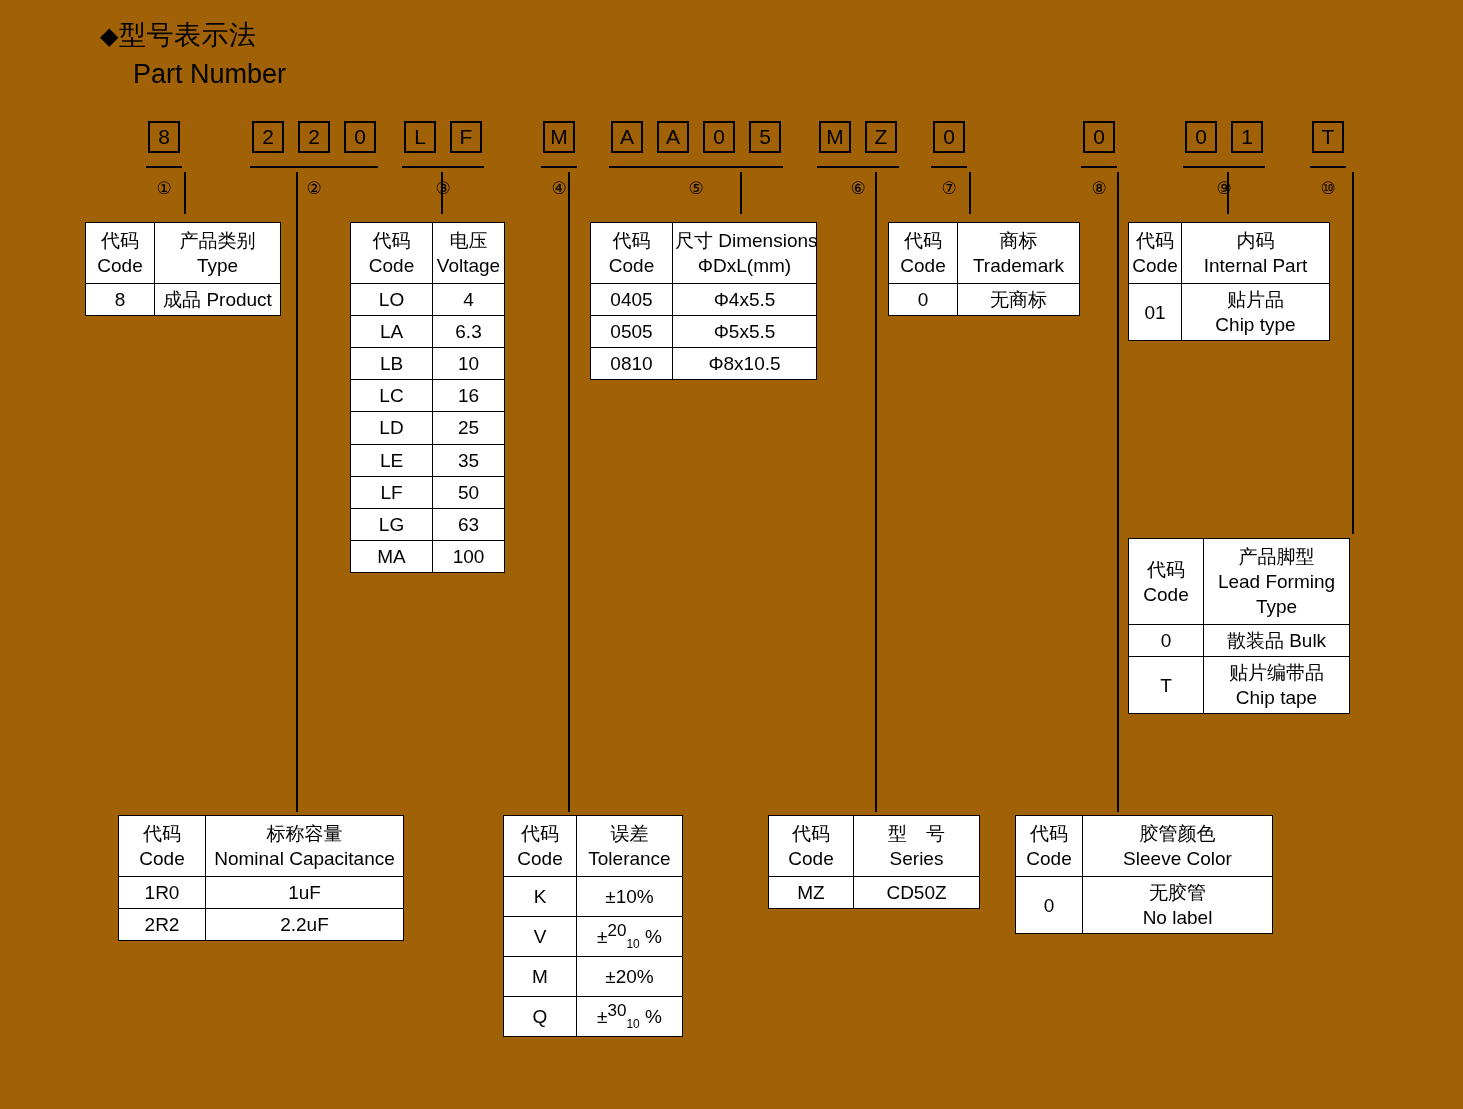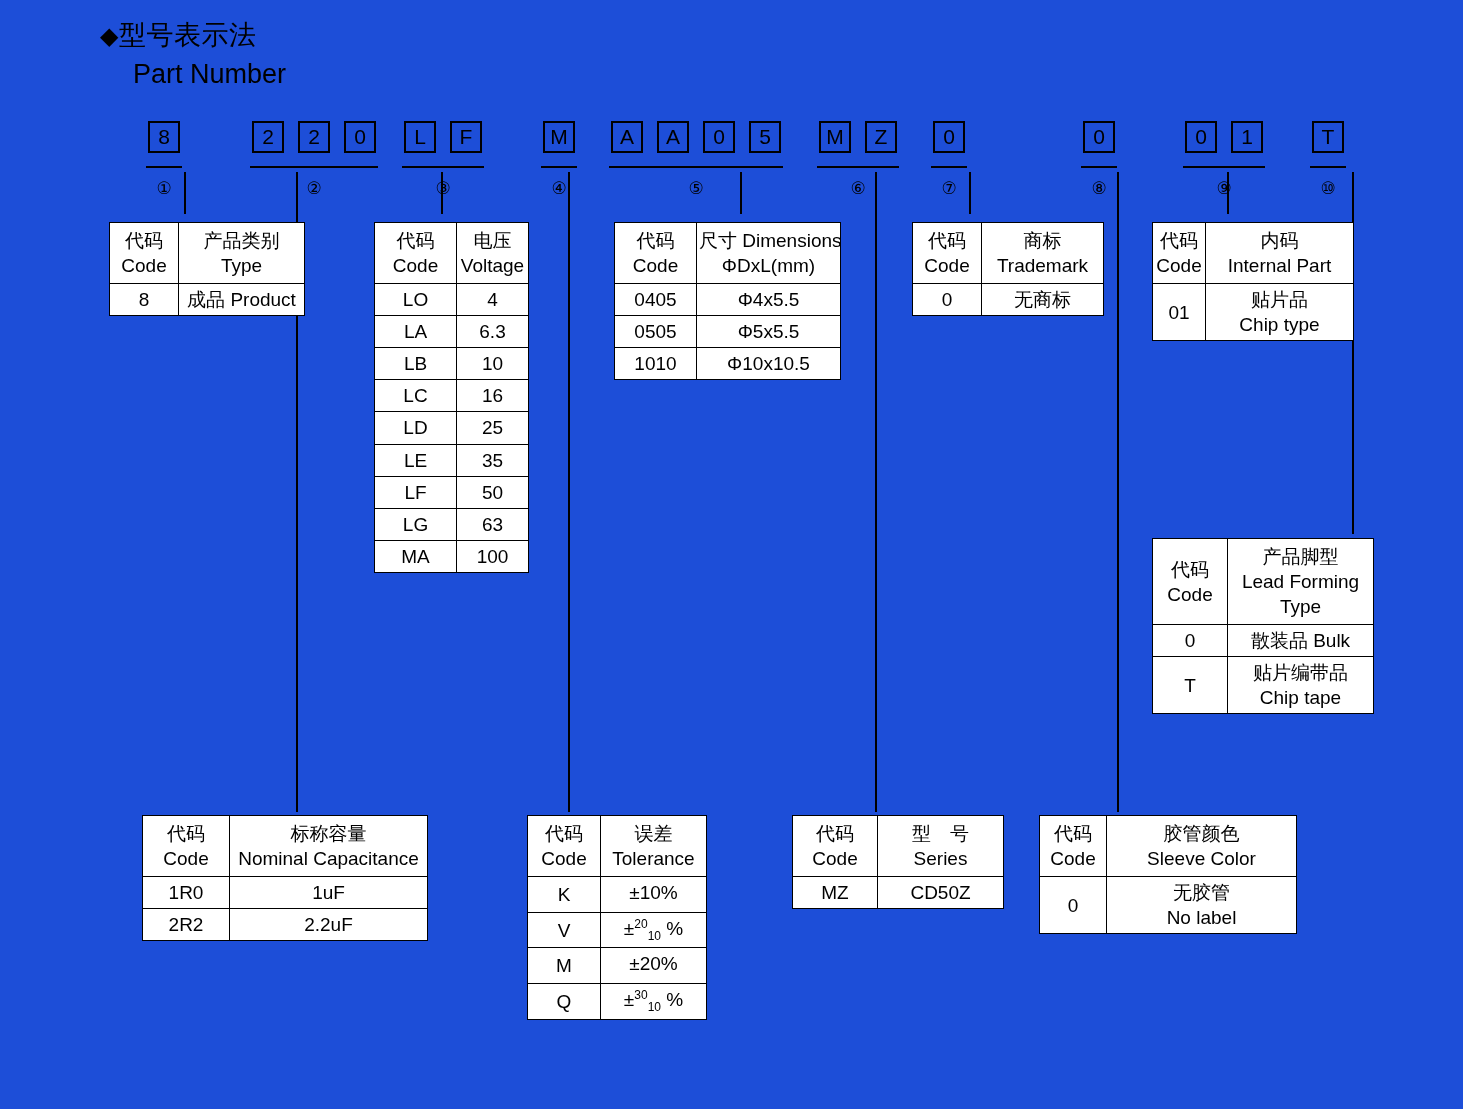--- a/index.html
+++ b/index.html
@@ -9,21 +9,21 @@
   }
   body {
     font-family: "Liberation Sans", "DejaVu Sans", sans-serif;
     color: #000000;
   }
   #page {
     position: relative;
     width: 1463px;
     height: 1109px;
     overflow: hidden;
-    background: #1d4ed8;
+    background: #a16207;
   }
 
   
   #hdr-cn {
     position: absolute;
     left: 100px;
     top: 17px;
     font-size: 27px;
     letter-spacing: 0.5px;
     white-space: nowrap;
@@ -67,34 +67,33 @@
     width: 0;
     border-left: 2px solid #000;
   }
 
   
   .tbl {
     position: absolute;
     border-collapse: collapse;
     background: #fff;
     table-layout: fixed;
-    margin-left: 24px;
   }
   .tbl td {
     border: 1.6px solid #000;
     text-align: center;
     vertical-align: middle;
     font-size: 19px;
     padding: 3px 2px;
     line-height: 1.32;
     white-space: nowrap;
   }
   .tbl td.hd { padding: 5px 2px; }
   .tbl td .l2 { display: block; }
-  .sup { font-size: 12px; vertical-align: super; }
+  .sup { font-size: 17px; vertical-align: super; }
   .sub { font-size: 12px; vertical-align: sub; }
 </style>
 </head>
 <body>
 
 <div id="page">
 
   <div id="hdr-cn">
     <span class="diamond">◆</span><span>型号表示法</span>
   </div>
@@ -245,22 +244,22 @@
     </tr>
     <tr>
           <td>0405</td>
           <td>Φ4x5.5</td>
         </tr>
     <tr>
           <td>0505</td>
           <td>Φ5x5.5</td>
         </tr>
     <tr>
-          <td>1010</td>
-          <td>Φ10x10.5</td>
+          <td>0810</td>
+          <td>Φ8x10.5</td>
         </tr>
   </tbody>
     </table>
 
   <table class="tbl" style="left:888px;top:222px;width:192px;">
     <tbody>
         <tr>
       <td class="hd" style="width:64px;">
         <span class="l2">代码</span>
         <span class="l2">Code</span>

